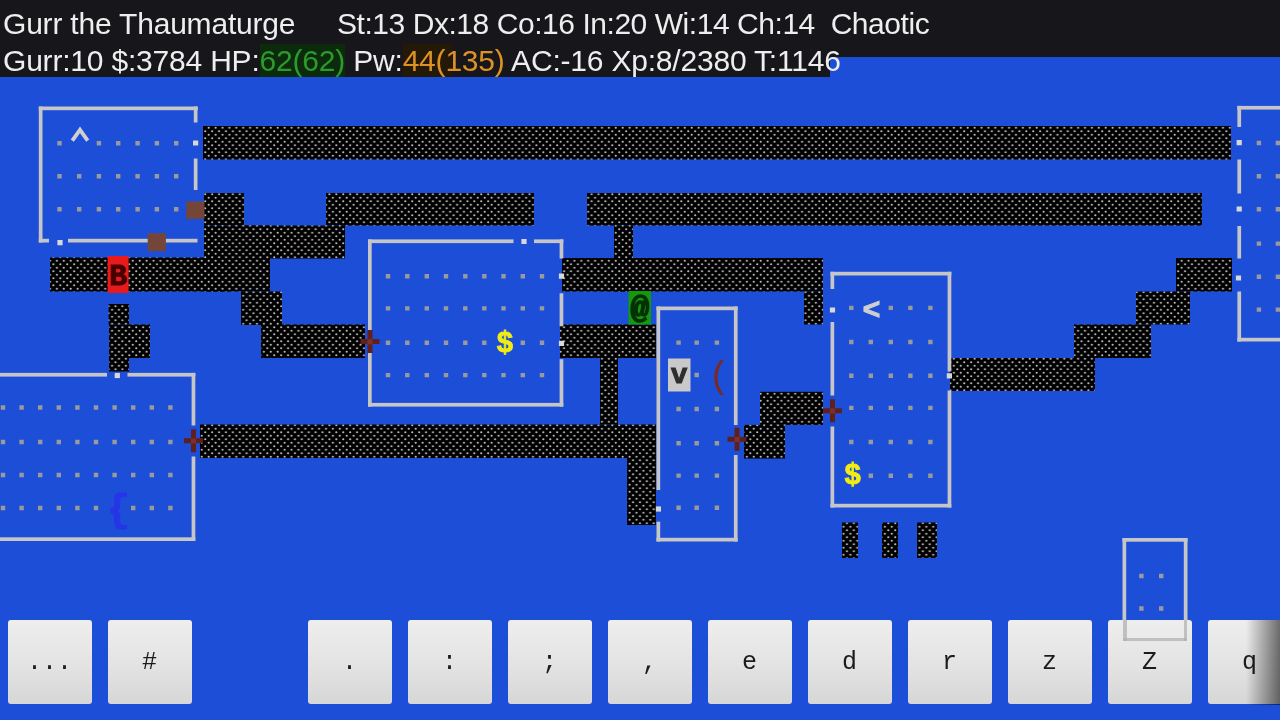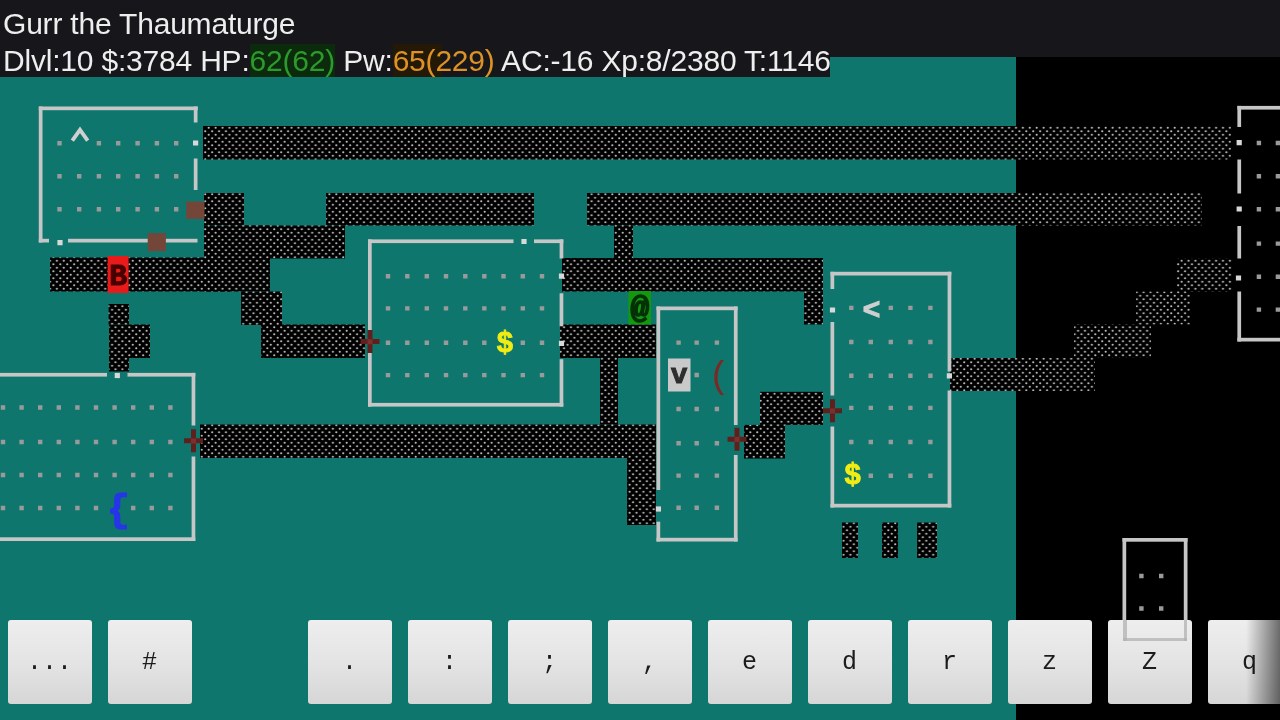--- a/index.html
+++ b/index.html
@@ -1,33 +1,34 @@
 <!DOCTYPE html>
 <html><head><meta charset="utf-8">
 <style>
 html,body{margin:0;padding:0;background:#000;width:1280px;height:720px;overflow:hidden}
-#scr{position:relative;width:1016px;height:720px;background:#0f766e;font-family:"Liberation Sans",sans-serif}
+#scr{position:relative;width:1280px;height:720px;background:#1d4ed8;font-family:"Liberation Sans",sans-serif}
 .sbar{position:absolute;background:#17171b}
 .l1,.l2{position:absolute;color:#eee;font-size:30px;white-space:pre;letter-spacing:-0.2px}
 .key{position:absolute;top:620px;width:84px;height:84px;border-radius:3px;
 background:linear-gradient(180deg,#eeeeee 0%,#e3e3e3 55%,#d6d6d6 100%);
 color:#1c1c1c;font-family:"Liberation Mono",monospace;font-size:25px;
 display:flex;align-items:center;justify-content:center}
 </style></head>
 <body>
 <div id="scr">
 
 <div class="sbar" style="left:0;top:0;width:1280px;height:57px"></div>
 
 <div class="sbar" style="left:0;top:42px;width:830px;height:35px"></div>
 
 <div class="l1" style="left:3px;top:7px">Gurr the Thaumaturge</div>
 
-
-<div class="l2" style="left:3px;top:44px"><span>Dlvl:10 $:3784 HP:</span><span style="color:#2c9a2c;background:#0c2a0c">62(62)</span><span> Pw:</span><span style="color:#dd9226;background:linear-gradient(90deg,#241806 0 48%,rgba(0,0,0,0) 48%)">65(229)</span><span> AC:-16 Xp:8/2380 T:1146</span></div>
+<div class="l1" style="left:337px;top:7px;letter-spacing:-0.45px">St:13 Dx:18 Co:16 In:20 Wi:14 Ch:14  Chaotic</div>
+
+<div class="l2" style="left:3px;top:44px"><span>Gurr:10 $:3784 HP:</span><span style="color:#2c9a2c;background:#0c2a0c">62(62)</span><span> Pw:</span><span style="color:#dd9226;background:linear-gradient(90deg,#241806 0 48%,rgba(0,0,0,0) 48%)">44(135)</span><span> AC:-16 Xp:8/2380 T:1146</span></div>
 
 <svg width="1280" height="720" viewBox="0 0 1280 720" style="position:absolute;left:0;top:0">
 <defs>
 <pattern id="st" width="6.9" height="7" patternUnits="userSpaceOnUse">
 <rect width="6.9" height="7" fill="#000"></rect>
 <circle cx="1.7" cy="1.75" r="1.08" fill="#b9b9b9"></circle>
 <circle cx="5.15" cy="5.25" r="1.08" fill="#b9b9b9"></circle>
 </pattern>
 </defs>
 

